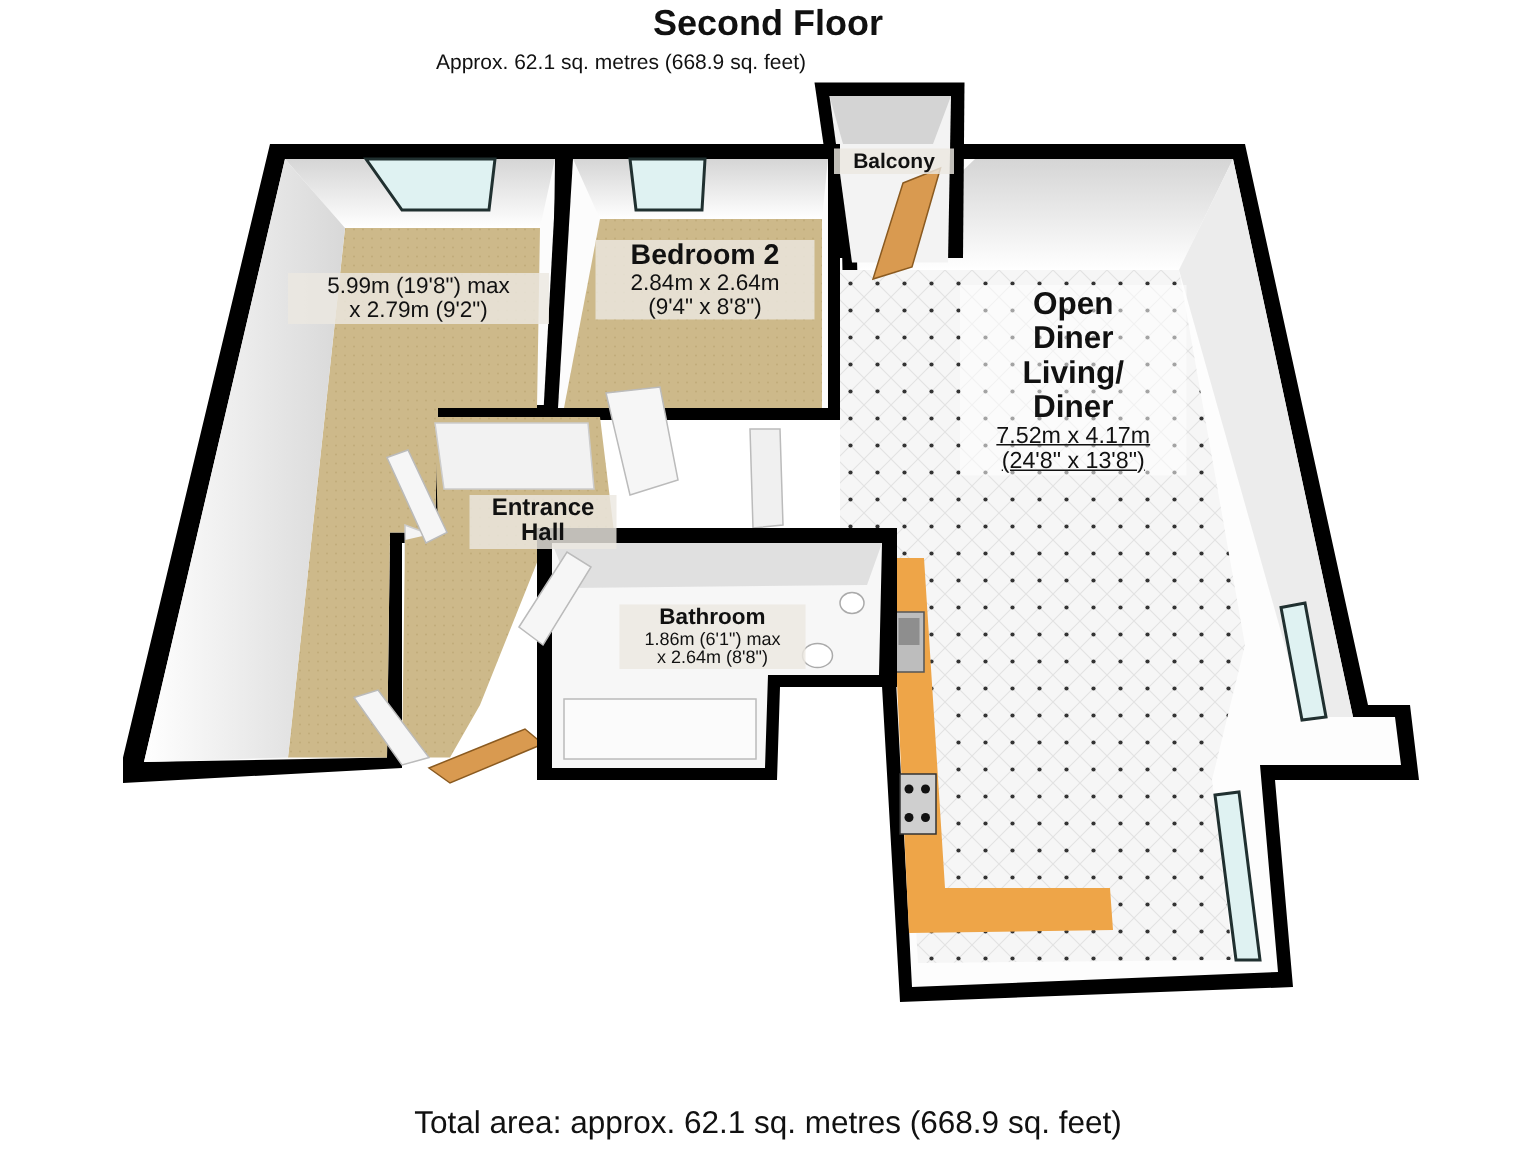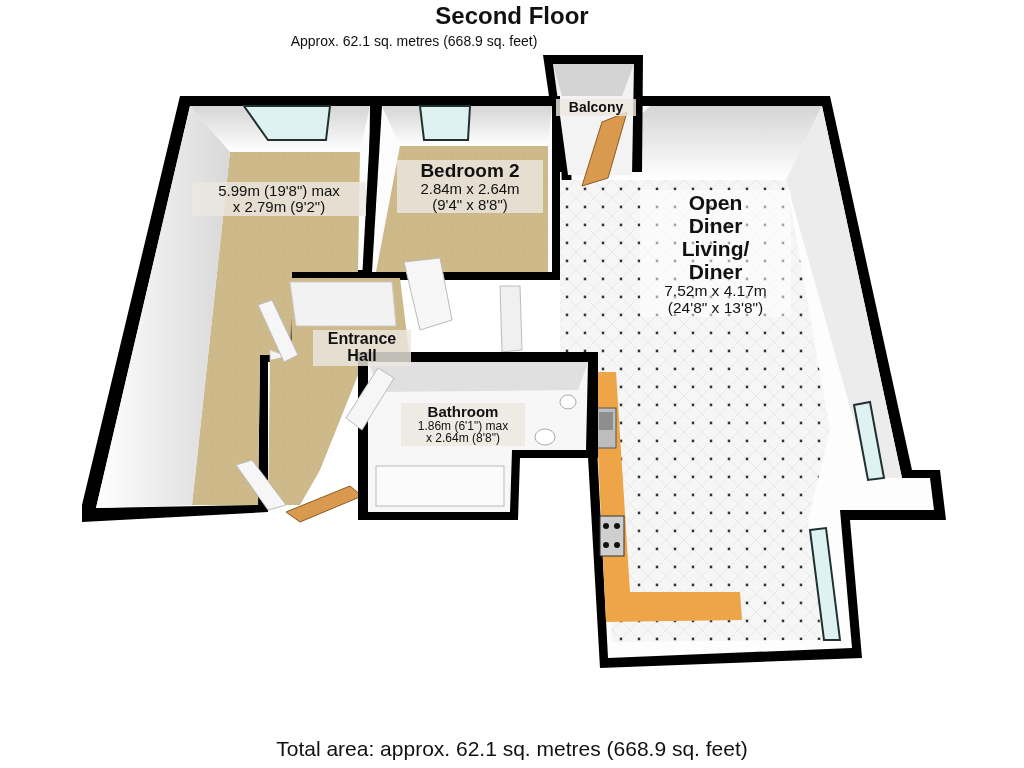--- a/index.html
+++ b/index.html
@@ -9,24 +9,24 @@
   .footer { position: absolute; left: 0; width: 1024px; top: 737px; text-align: center; font-size: 21px; }
   svg.plan { position: absolute; left: 0; top: 0; }
   .label { position: absolute; background: rgba(235,232,225,0.82); text-align: center; line-height: 1.05; padding: 1px 3px; }
   .label .name { font-weight: bold; display: block; }
   .label .dim { display: block; }
   .l-bed1 { left: 192px; top: 182px; width: 168px; }
   .l-bed1 .name { font-size: 20px; } .l-bed1 .dim { font-size: 15px; }
   .l-bed2 { left: 397px; top: 160px; width: 140px; }
   .l-bed2 .name { font-size: 19px; } .l-bed2 .dim { font-size: 15px; text-align: center; }
   .l-living { left: 640px; top: 190px; width: 145px; background: rgba(255,255,255,0.55); }
-  .l-living .name { font-size: 21px; line-height: 1.1; } .l-living .dim { font-size: 15.5px; }
+  .l-living .name { font-size: 21px; line-height: 1.1; } .l-living .dim { font-size: 15.5px; text-decoration: underline; }
   .l-hall { left: 313px; top: 330px; width: 92px; }
   .l-hall .name { font-size: 16px; }
-  .l-bath { left: 401px; top: 403px; width: 118px; }
+  .l-bath { left: 413px; top: 403px; width: 118px; }
   .l-bath .name { font-size: 15px; } .l-bath .dim { font-size: 12px; }
   .l-balc { left: 556px; top: 99px; width: 74px; }
   .l-balc .name { font-size: 14px; }
 </style>
 </head>
 <body>
 
 <div class="title">Second Floor</div>
 <div class="subtitle">Approx. 62.1 sq. metres (668.9 sq. feet)</div>
 

